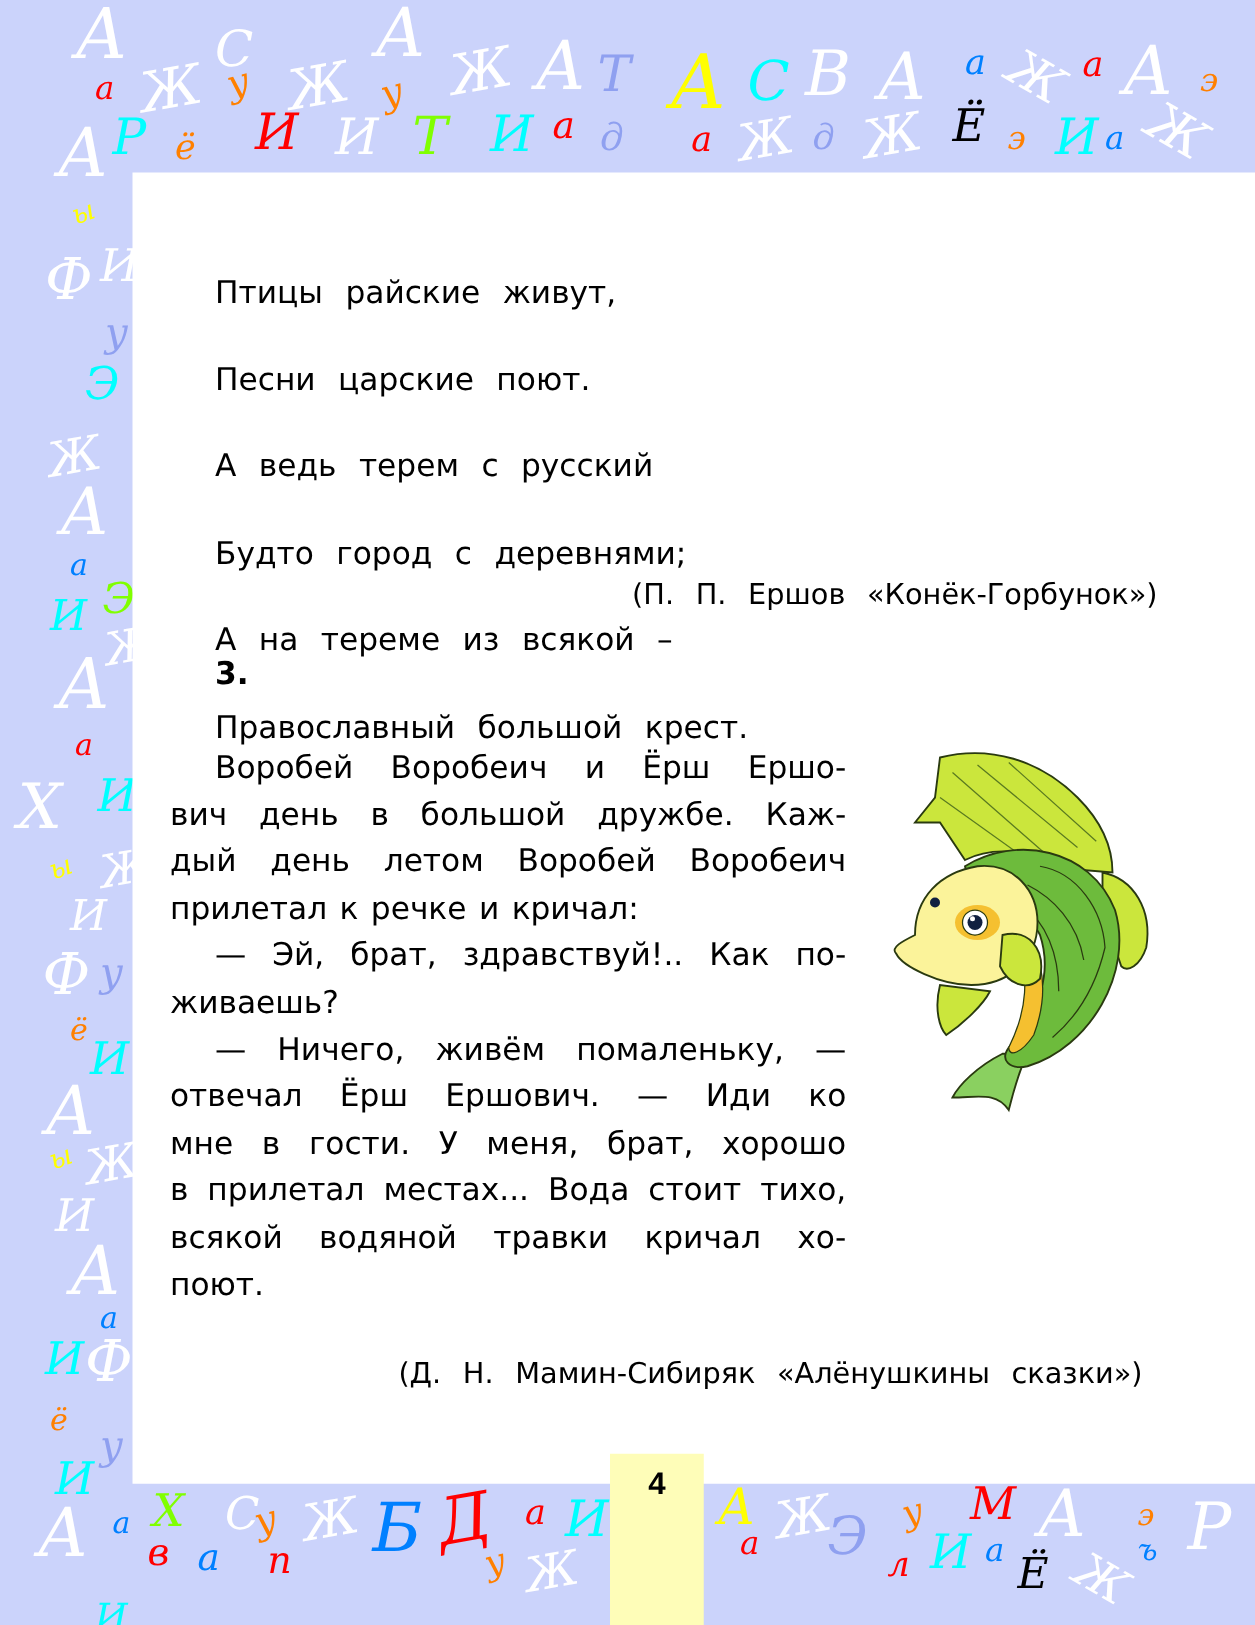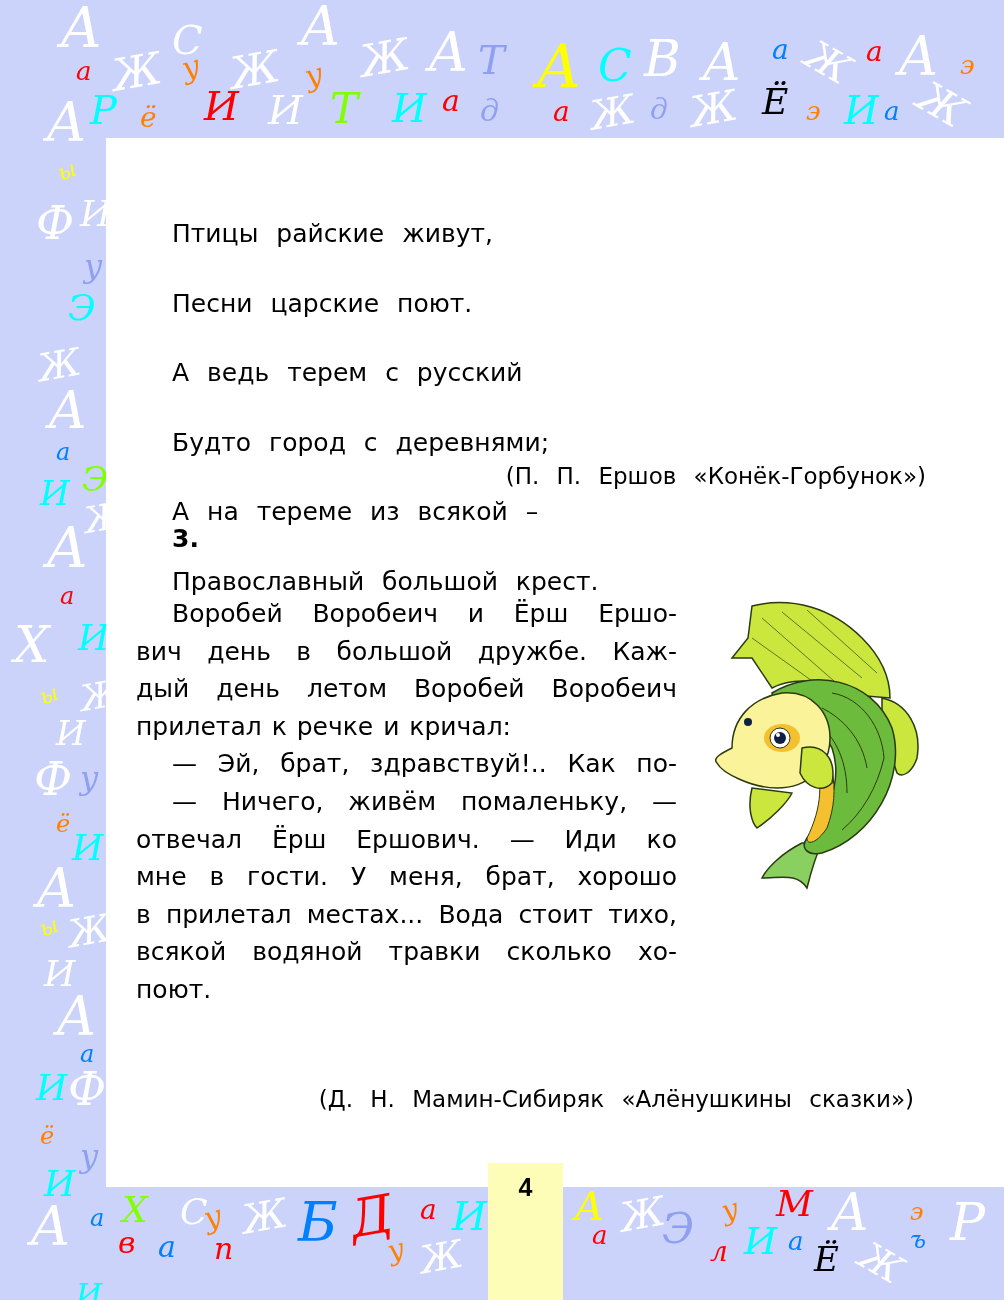--- a/index.html
+++ b/index.html
@@ -190,27 +190,28 @@
 
 <div class="text-block prose">
   <div class="para">
     <span class="pline first">Воробей Воробеич и Ёрш Ершо-</span>
     <span class="pline" style="text-indent:0">вич день в большой дружбе. Каж-</span>
     <span class="pline" style="text-indent:0">дый день летом Воробей Воробеич</span>
     <span class="pline last" style="text-indent:0">прилетал к речке и кричал:</span>
   </div>
   <div class="para">
     <span class="pline first">— Эй, брат, здравствуй!.. Как по-</span>
+    <span class="pline last" style="text-indent:0">живаешь?</span>
   </div>
   <div class="para">
     <span class="pline first">— Ничего, живём помаленьку, —</span>
     <span class="pline" style="text-indent:0">отвечал Ёрш Ершович. — Иди ко</span>
     <span class="pline" style="text-indent:0">мне в гости. У меня, брат, хорошо</span>
     <span class="pline" style="text-indent:0">в прилетал местах... Вода стоит тихо,</span>
-    <span class="pline" style="text-indent:0">всякой водяной травки сколько хо-</span>
+    <span class="pline" style="text-indent:0">всякой водяной травки кричал хо-</span>
     <span class="pline last" style="text-indent:0">поют.</span>
   </div>
 </div>
 
 <div class="fish">
   <svg width="212" height="300" viewBox="0 0 212 300" xmlns="http://www.w3.org/2000/svg">
 
     <path d="M40 8 C80 -2 120 10 150 40 C170 60 178 80 178 100 L130 96 C110 80 80 80 60 90 L40 60 L20 60 L36 40 Z" fill="#cbe63c" stroke="#2a3a10" stroke-width="1.5"></path>
     <path d="M50 20 L130 90 M70 14 L150 80 M95 12 L165 75 M40 40 L110 90" stroke="#5a7a20" stroke-width="1" fill="none"></path>
 

